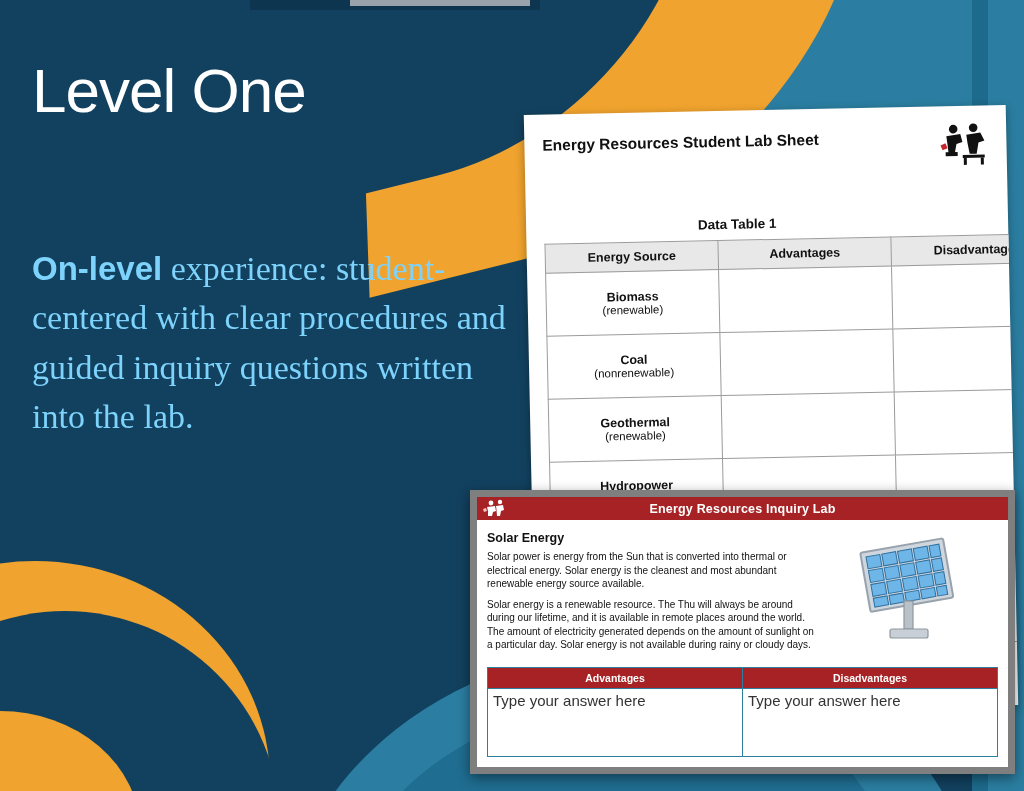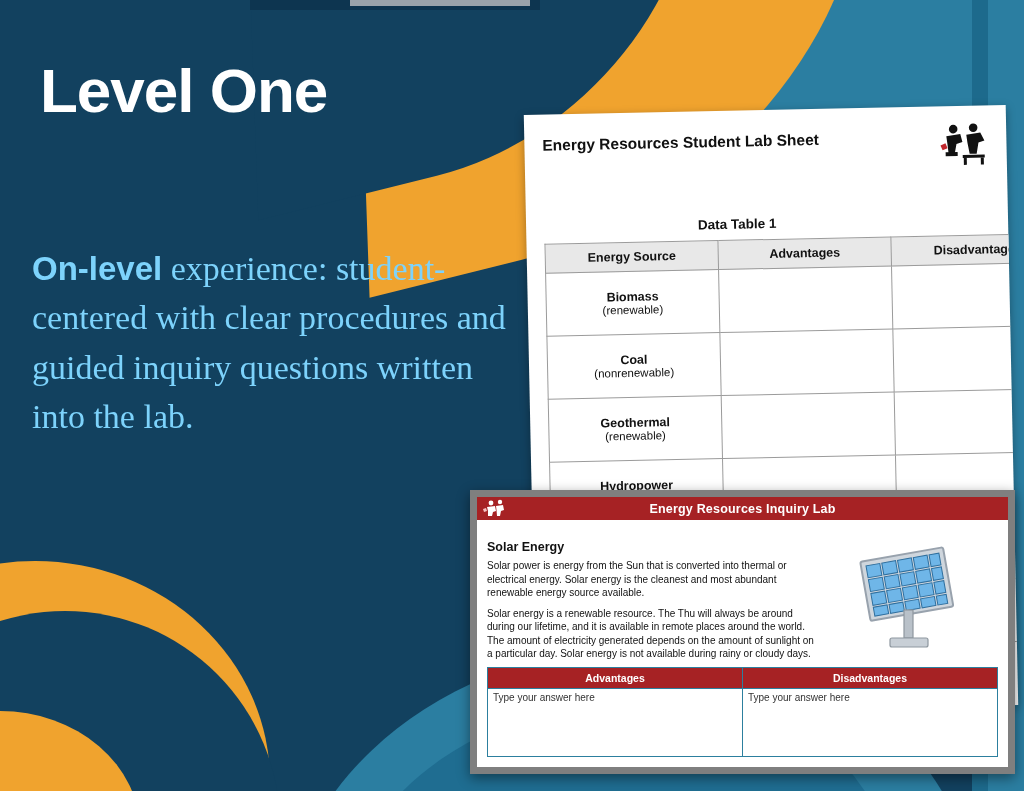--- a/index.html
+++ b/index.html
@@ -100,23 +100,23 @@
   .deco-orange-bottom-sliver {
     bottom: -40px; left: 0px;
     width: 140px; height: 120px;
     background: #f0a32e;
     border-radius: 0 100% 0 0;
   }
 
   
   .title {
     position: absolute;
-    left: 40px; top: 58px;
+    left: 32px; top: 58px;
     font-size: 62px;
-    font-weight: bold;
+    font-weight: normal;
     color: #ffffff;
     letter-spacing: -1px;
     line-height: 1.05;
   }
   .body-copy {
     position: absolute;
     left: 32px; top: 244px;
     width: 480px;
     color: #7dd3fc;
     font-family: "Liberation Serif", serif;
@@ -216,21 +216,21 @@
     color: #ffffff;
     font-size: 12.5px;
     font-weight: bold;
     letter-spacing: .2px;
   }
   .inq-logo {
     position: absolute;
     left: 6px; top: 2px;
     width: 22px; height: 19px;
   }
-  .inq-body { padding: 20px 10px 0 10px; display: flex; }
+  .inq-body { padding: 11px 10px 0 10px; display: flex; }
   .inq-text { width: 330px; }
   .inq-h { font-size: 12.5px; font-weight: bold; color: #111; margin-bottom: 5px; }
   .inq-p { font-size: 10px; line-height: 1.35; color: #111; margin: 0 0 7px 0; }
   .inq-art { flex: 1; display: flex; align-items: flex-start; justify-content: center; padding-top: 6px; }
 
   .inq-table {
     position: absolute;
     left: 10px; right: 10px; bottom: 10px;
     border-collapse: collapse;
     width: calc(100% - 20px);
@@ -243,21 +243,21 @@
     font-weight: bold;
     padding: 4px;
     border: 1px solid #2c7f9e;
     text-align: center;
   }
   .inq-table td {
     border: 1px solid #2c7f9e;
     height: 68px;
     vertical-align: top;
     padding: 3px 5px;
-    font-size: 10px;
+    font-size: 15px;
     color: #333;
   }
 </style>
 </head>
 <body>
 
 <div id="slide">
 
   <div class="deco deco-teal-top"></div>
   <div class="deco deco-orange-top"></div>

